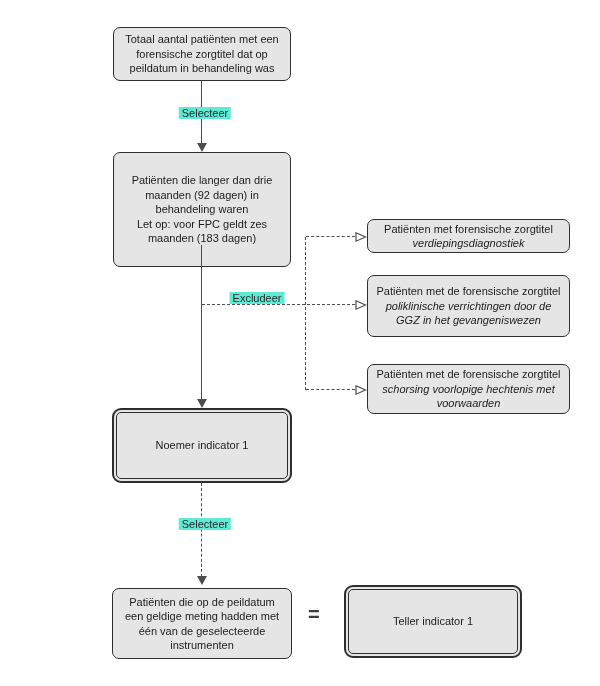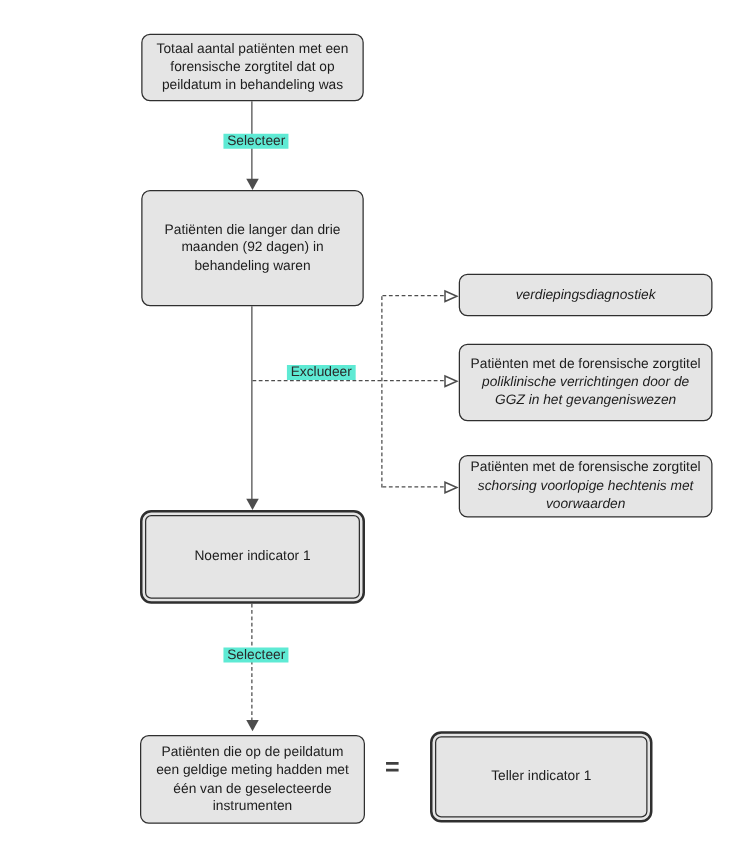--- a/index.html
+++ b/index.html
@@ -79,22 +79,23 @@
 <div class="canvas">
 
   <div class="node" style="left:113px; top:27px; width:178px; height:54px;">
     <span>Totaal aantal patiënten met een forensische zorgtitel dat op peildatum in behandeling was</span>
   </div>
 
   <div class="vline" style="left:201px; top:81px; height:63px;"></div>
   <div class="arrow-down" style="left:197px; top:143px;"></div>
   <div class="edge-label" style="left:205px; top:107px;">Selecteer</div>
 
-  <div class="node" style="left:113px; top:152px; width:178px; height:93px;">
+  <div class="node" style="left:113px; top:152px; width:178px; height:115px;">
     <span>Patiënten die langer dan drie maanden (92 dagen) in behandeling waren</span>
+    <span>Let op: voor FPC geldt zes maanden (183 dagen)</span>
   </div>
 
   <div class="vline" style="left:201px; top:245px; height:155px;"></div>
   <div class="arrow-down" style="left:197px; top:399px;"></div>
 
   <div class="vline dashed" style="left:305px; top:237px; height:153px;"></div>
 
   <div class="hline dashed" style="left:202px; top:304px; width:153px;"></div>
   <div class="edge-label" style="left:257px; top:292px;">Excludeer</div>
   <svg class="open-arrow" style="left:355px; top:299px;" viewBox="0 0 12 12">
@@ -105,20 +106,21 @@
   <svg class="open-arrow" style="left:355px; top:231px;" viewBox="0 0 12 12">
     <path d="M1,1.8 L10.5,6 L1,10.2 Z" fill="#ffffff" stroke="#4d4d4d" stroke-width="1.2"></path>
   </svg>
 
   <div class="hline dashed" style="left:306px; top:389px; width:49px;"></div>
   <svg class="open-arrow" style="left:355px; top:384px;" viewBox="0 0 12 12">
     <path d="M1,1.8 L10.5,6 L1,10.2 Z" fill="#ffffff" stroke="#4d4d4d" stroke-width="1.2"></path>
   </svg>
 
   <div class="node" style="left:367px; top:219px; width:203px; height:34px;">
+    <span>Patiënten met forensische zorgtitel</span>
     <span class="em">verdiepingsdiagnostiek</span>
   </div>
 
   <div class="node" style="left:367px; top:275px; width:203px; height:62px;">
     <span>Patiënten met de forensische zorgtitel</span>
     <span class="em">poliklinische verrichtingen door de GGZ in het gevangeniswezen</span>
   </div>
 
   <div class="node" style="left:367px; top:364px; width:203px; height:50px;">
     <span>Patiënten met de forensische zorgtitel</span>

